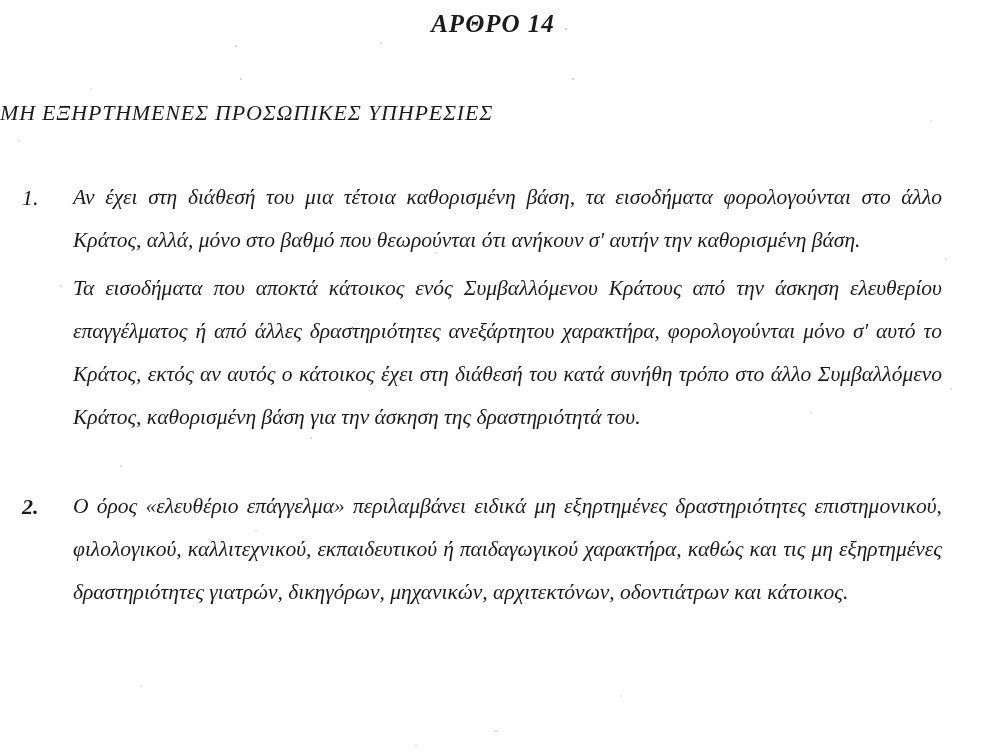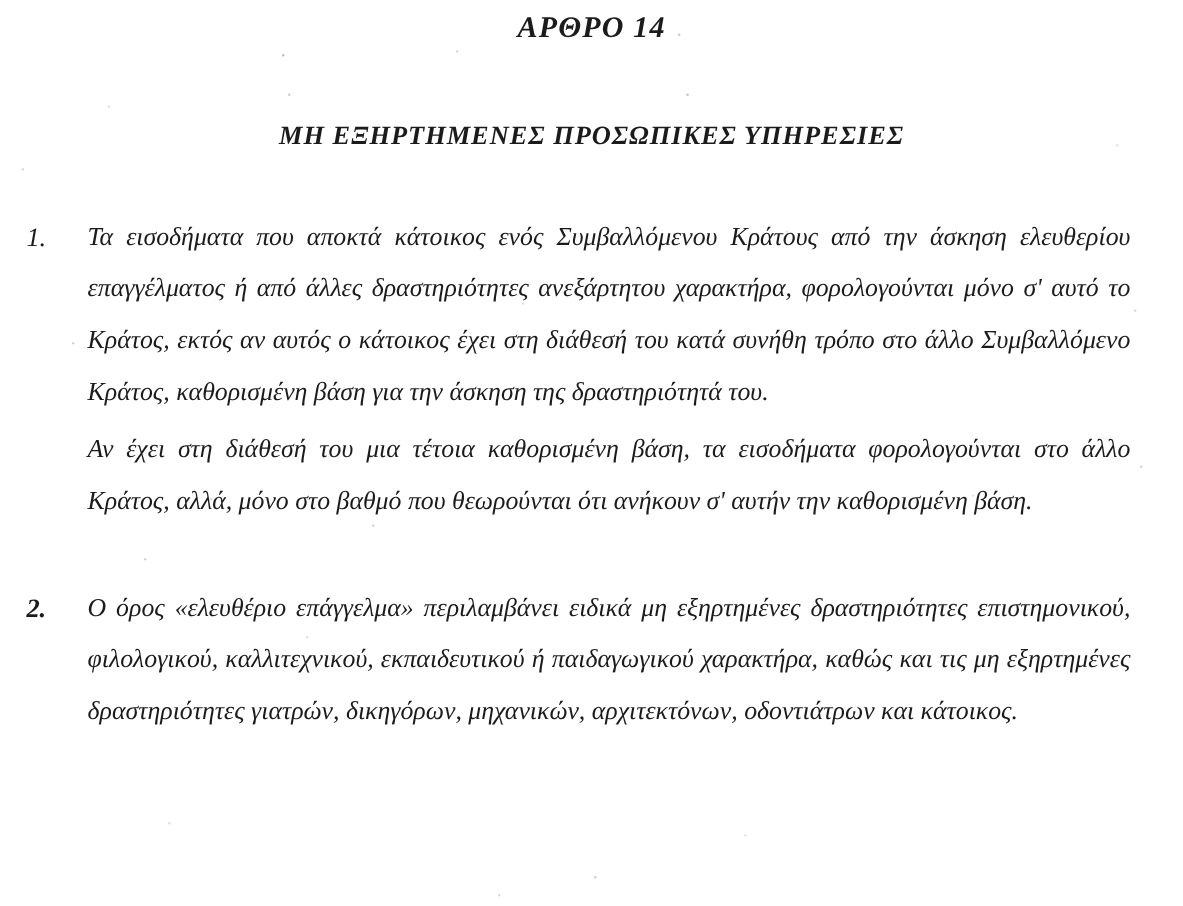--- a/index.html
+++ b/index.html
@@ -19,22 +19,22 @@
   }
   .doc-title {
     text-align: center;
     font-weight: bold;
     font-size: 25px;
     letter-spacing: 1px;
     padding-top: 10px;
     margin: 0;
   }
   .doc-subtitle {
-    text-align: center;
-    font-weight: bold;
+    text-align: left;
+    font-weight: normal;
     font-size: 22px;
     letter-spacing: 0.8px;
     margin: 62px 0 0 0;
   }
   .para {
     display: flex;
     align-items: flex-start;
   }
   .para-1 { margin-top: 50px; }
   .para-2 { margin-top: 46px; }
@@ -97,22 +97,22 @@
 <div class="page">
   <div class="speckles"></div>
 
   <h1 class="doc-title">ΑΡΘΡΟ 14</h1>
 
   <h2 class="doc-subtitle">ΜΗ ΕΞΗΡΤΗΜΕΝΕΣ ΠΡΟΣΩΠΙΚΕΣ ΥΠΗΡΕΣΙΕΣ</h2>
 
   <div class="para para-1">
     <div class="para-num">1.</div>
     <div class="para-text">
+      <div class="block">Αν έχει στη διάθεσή του  μια τέτοια καθορισμένη βάση, τα εισοδήματα φορολογούνται στο άλλο Κράτος, αλλά, μόνο στο βαθμό που θεωρούνται ότι ανήκουν σ' αυτήν την καθορισμένη βάση.</div>
       <div class="block">Τα εισοδήματα που αποκτά κάτοικος ενός Συμβαλλόμενου Κράτους από την άσκηση ελευθερίου επαγγέλματος  ή από άλλες δραστηριότητες ανεξάρτητου χαρακτήρα, φορολογούνται μόνο σ' αυτό το Κράτος, εκτός αν αυτός ο κάτοικος έχει στη διάθεσή του κατά συνήθη τρόπο στο άλλο Συμβαλλόμενο Κράτος, καθορισμένη βάση για την άσκηση της δραστηριότητά του.</div>
-      <div class="block">Αν έχει στη διάθεσή του  μια τέτοια καθορισμένη βάση, τα εισοδήματα φορολογούνται στο άλλο Κράτος, αλλά, μόνο στο βαθμό που θεωρούνται ότι ανήκουν σ' αυτήν την καθορισμένη βάση.</div>
     </div>
   </div>
 
   <div class="para para-2">
     <div class="para-num">2.</div>
     <div class="para-text">
       <div class="block">Ο όρος «ελευθέριο επάγγελμα» περιλαμβάνει ειδικά μη εξηρτημένες δραστηριότητες επιστημονικού, φιλολογικού, καλλιτεχνικού, εκπαιδευτικού ή παιδαγωγικού χαρακτήρα, καθώς και τις μη εξηρτημένες δραστηριότητες γιατρών, δικηγόρων, μηχανικών, αρχιτεκτόνων, οδοντιάτρων και κάτοικος.</div>
     </div>
   </div>
 </div>

